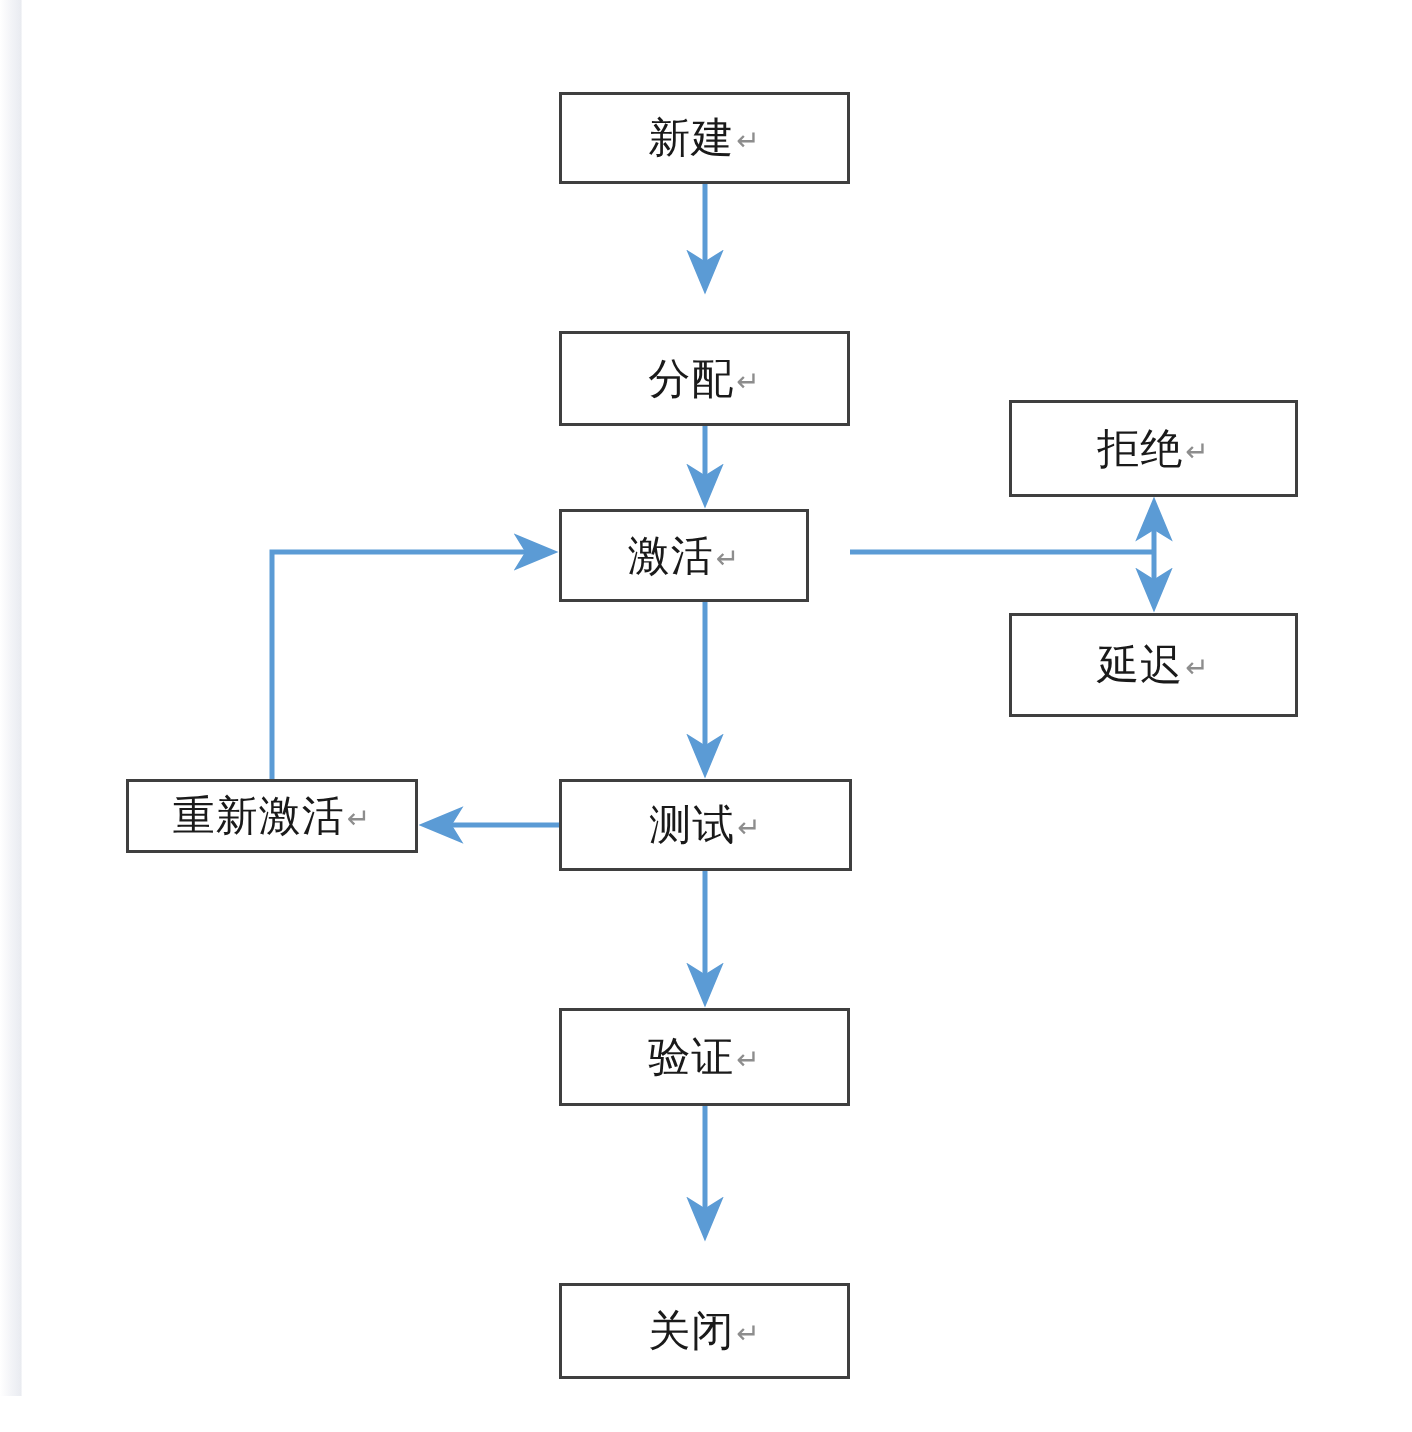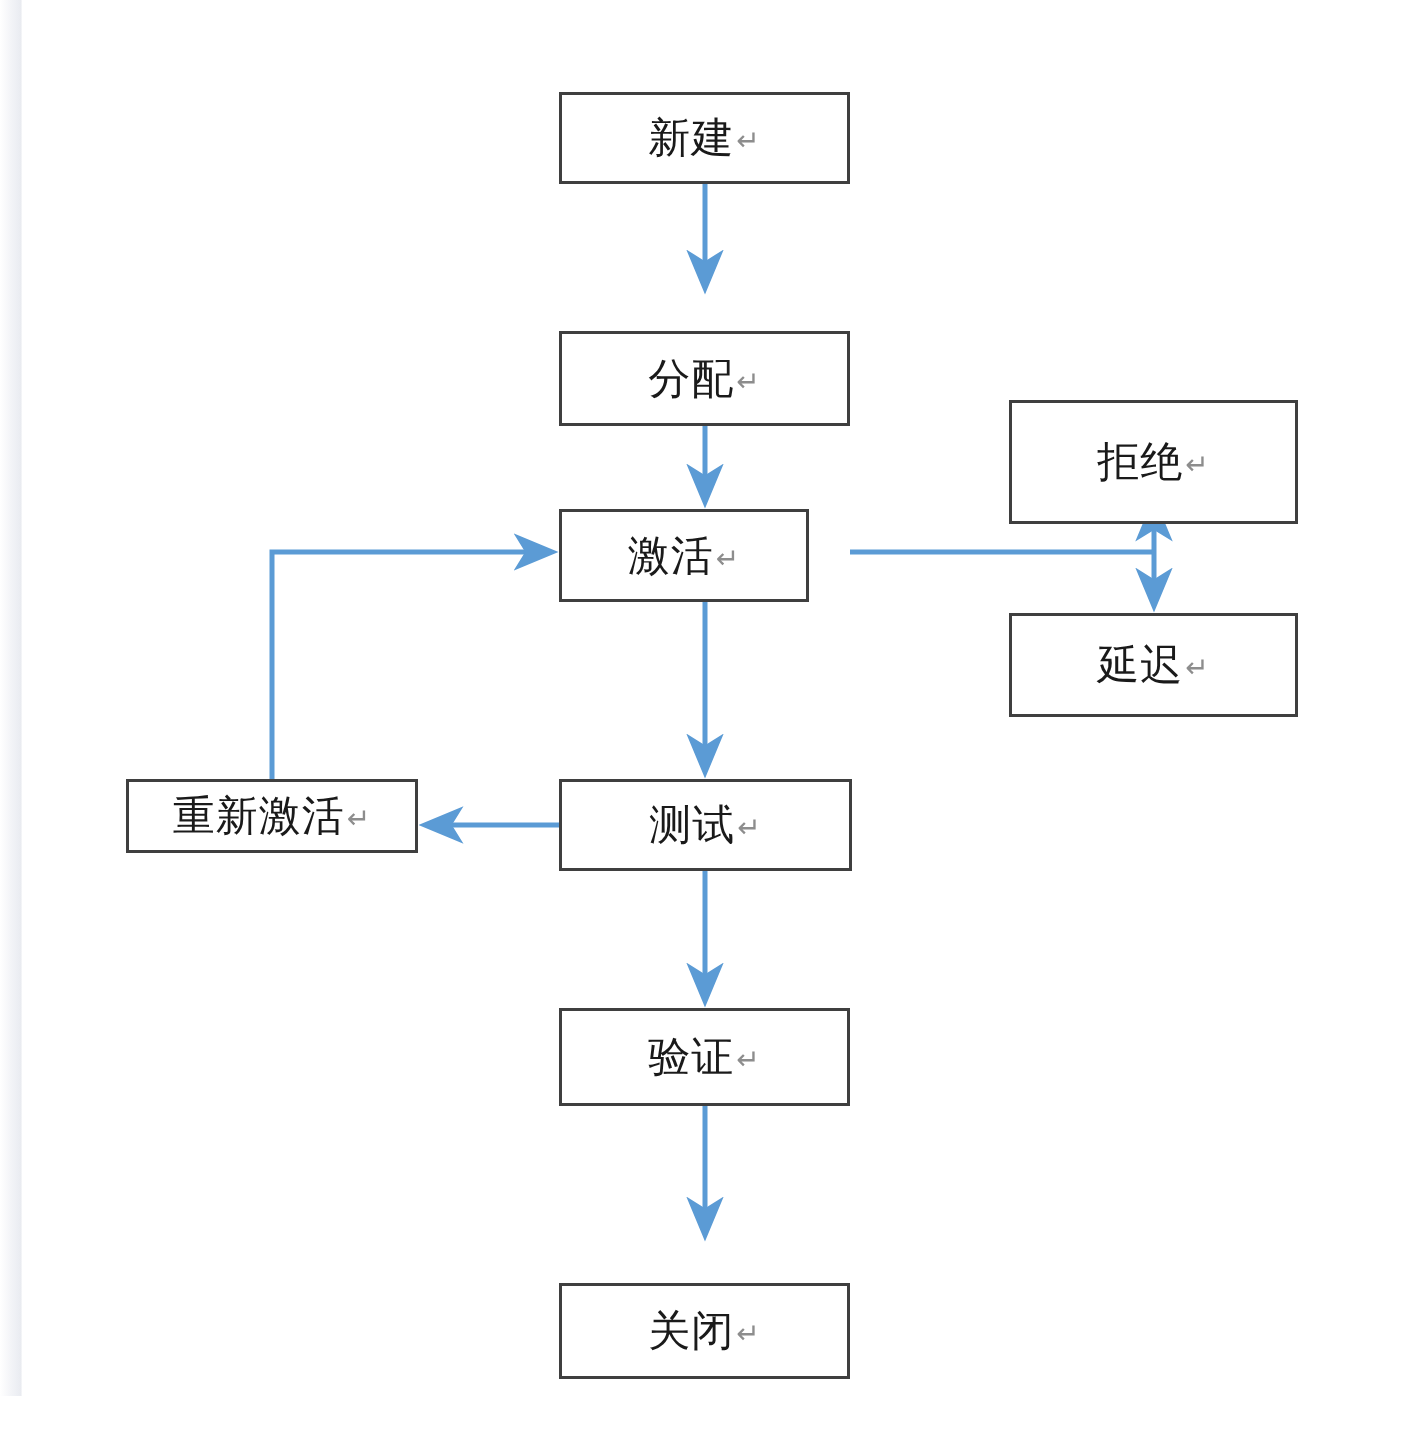--- a/index.html
+++ b/index.html
@@ -140,21 +140,21 @@
       </span>
     </div>
 
     <div class="node" style="left:559px; top:509px; width:250px; height:93px;">
       <span class="label">
         <span>激活</span>
           <span class="pilcrow">↵</span>
       </span>
     </div>
 
-    <div class="node" style="left:1009px; top:400px; width:289px; height:124px;">
+    <div class="node" style="left:1009px; top:400px; width:289px; height:97px;">
       <span class="label">
         <span>拒绝</span>
           <span class="pilcrow">↵</span>
       </span>
     </div>
 
     <div class="node" style="left:1009px; top:613px; width:289px; height:104px;">
       <span class="label">
         <span>延迟</span>
           <span class="pilcrow">↵</span>

